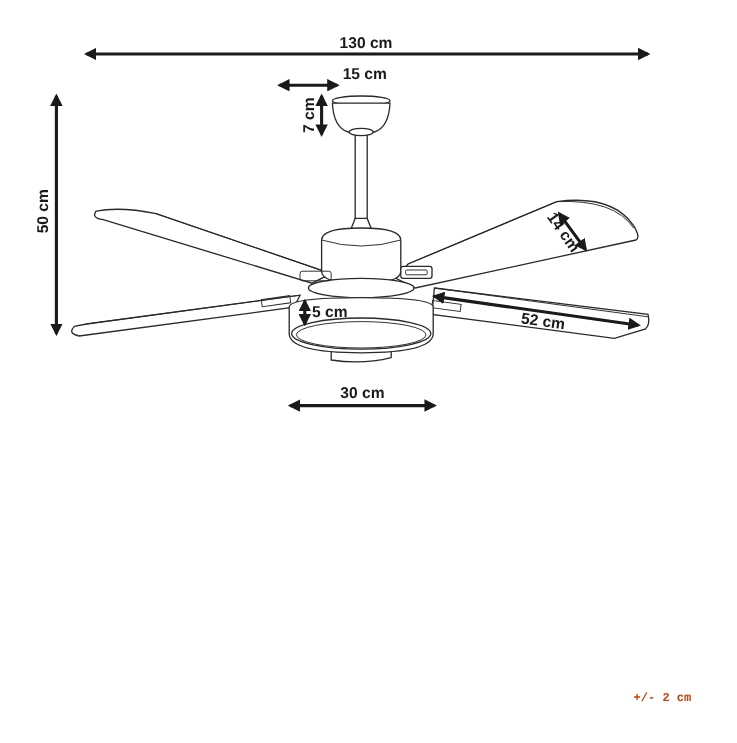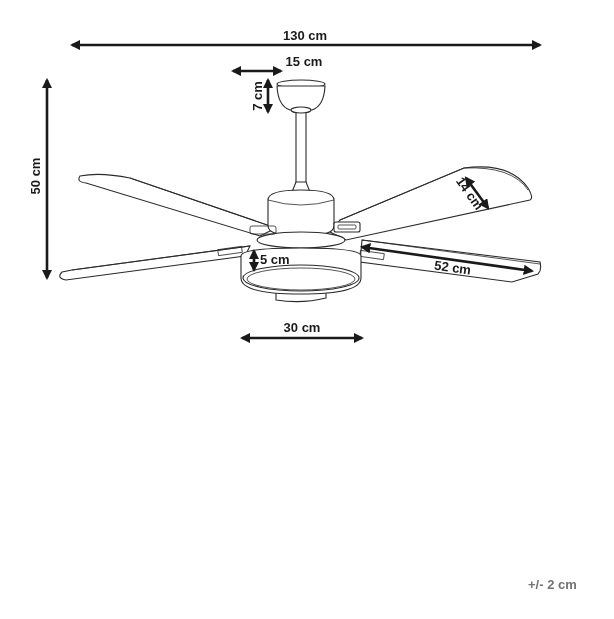--- a/index.html
+++ b/index.html
@@ -3,21 +3,21 @@
 <meta charset="utf-8">
 <style>
   html, body { margin: 0; padding: 0; background: #ffffff; }
   body { width: 614px; height: 619px; position: relative; overflow: hidden; font-family: "Liberation Sans", sans-serif; }
   svg { position: absolute; left: 0; top: 0; }
   .lbl { font-family: "Liberation Sans", sans-serif; font-weight: bold; font-size: 13px; fill: #1a1a1a; }
   .line { stroke: #2a2a2a; stroke-width: 1.1; fill: #ffffff; }
   .thin { stroke: #2a2a2a; stroke-width: 0.8; fill: none; }
   .dim { stroke: #1a1a1a; stroke-width: 2.6; fill: none; }
   .head { fill: #1a1a1a; }
-  .tol { position: absolute; left: 528px; top: 577px; font-family: Liberation Sans, sans-serif; font-weight: bold; font-size: 13px; color: #737373; }
+  .tol { position: absolute; left: 528px; top: 577px; font-family: Liberation Mono, monospace; font-weight: bold; font-size: 10px; color: #c2410c; }
 </style>
 </head>
 <body>
 
 <svg width="614" height="619" viewBox="0 0 614 619">
   <defs>
     <marker id="ah" viewBox="0 0 10 10" refX="8" refY="5" markerWidth="4" markerHeight="4" orient="auto-start-reverse">
       <path d="M0,0 L10,5 L0,10 z" class="head"></path>
     </marker>
   </defs>

